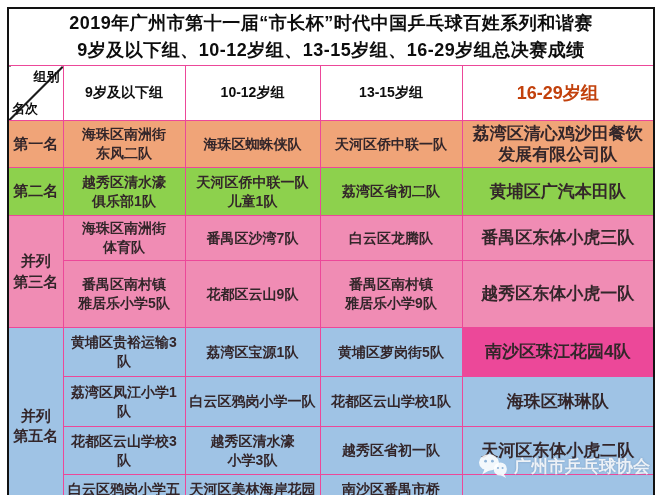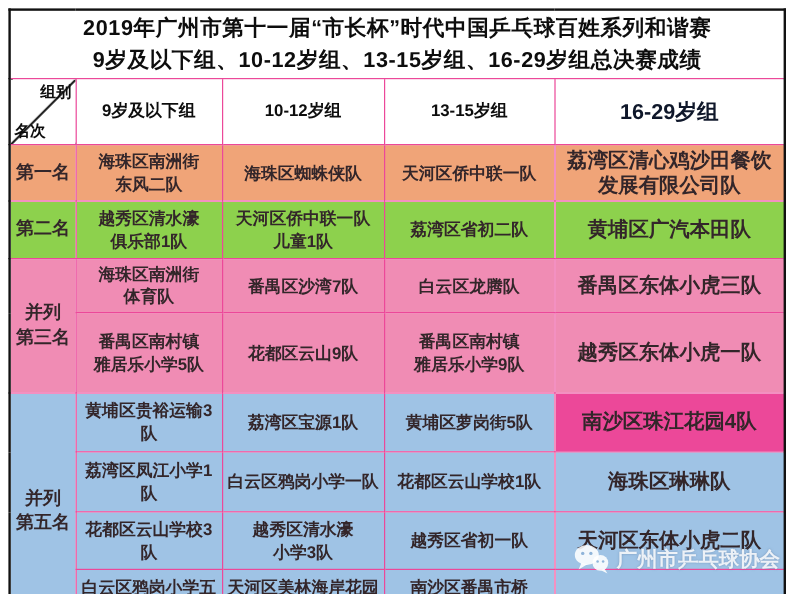--- a/index.html
+++ b/index.html
@@ -21,21 +21,21 @@
     white-space:pre-line;
     color:#33262a;
     padding:1px 2px;
     overflow:hidden;
   }
   td.title-cell{
     font-size:18px;line-height:1.5;color:#0d0d0d;
     letter-spacing:0.5px;
   }
   td.hdr{font-size:14px;color:#0d0d0d;}
-  td.hdr5{font-size:18px;color:#0f172a;}
+  td.hdr5{font-size:18px;color:#c2410c;}
   td.team{font-size:14px;line-height:1.35;}
   td.team5{font-size:17px;line-height:1.25;}
   td.rank{font-size:15px;line-height:1.35;color:#33262a;}
   
   td.corner{
     position:relative;padding:0;
     background-image:linear-gradient(to bottom right,
       transparent calc(50% - 1px),
       #1c1c1c calc(50% - 1px),
       #1c1c1c calc(50% + 1px),

